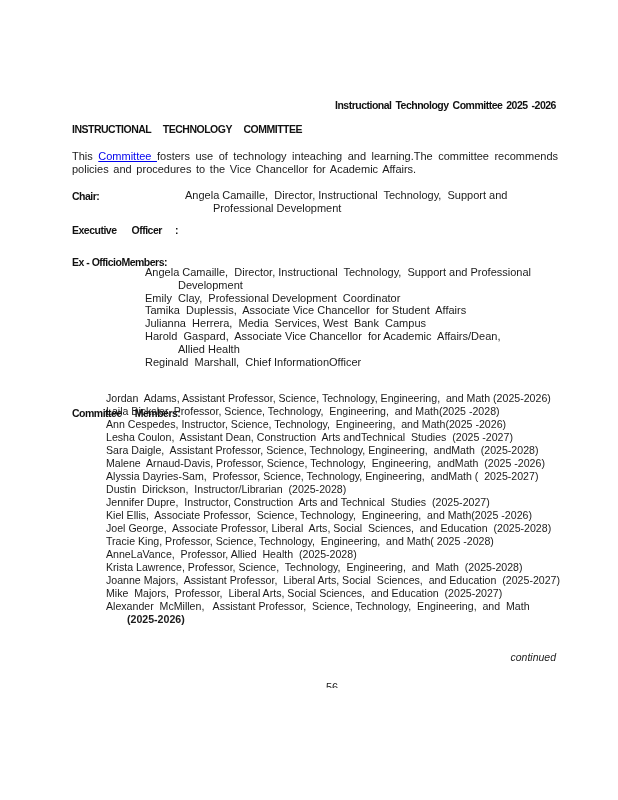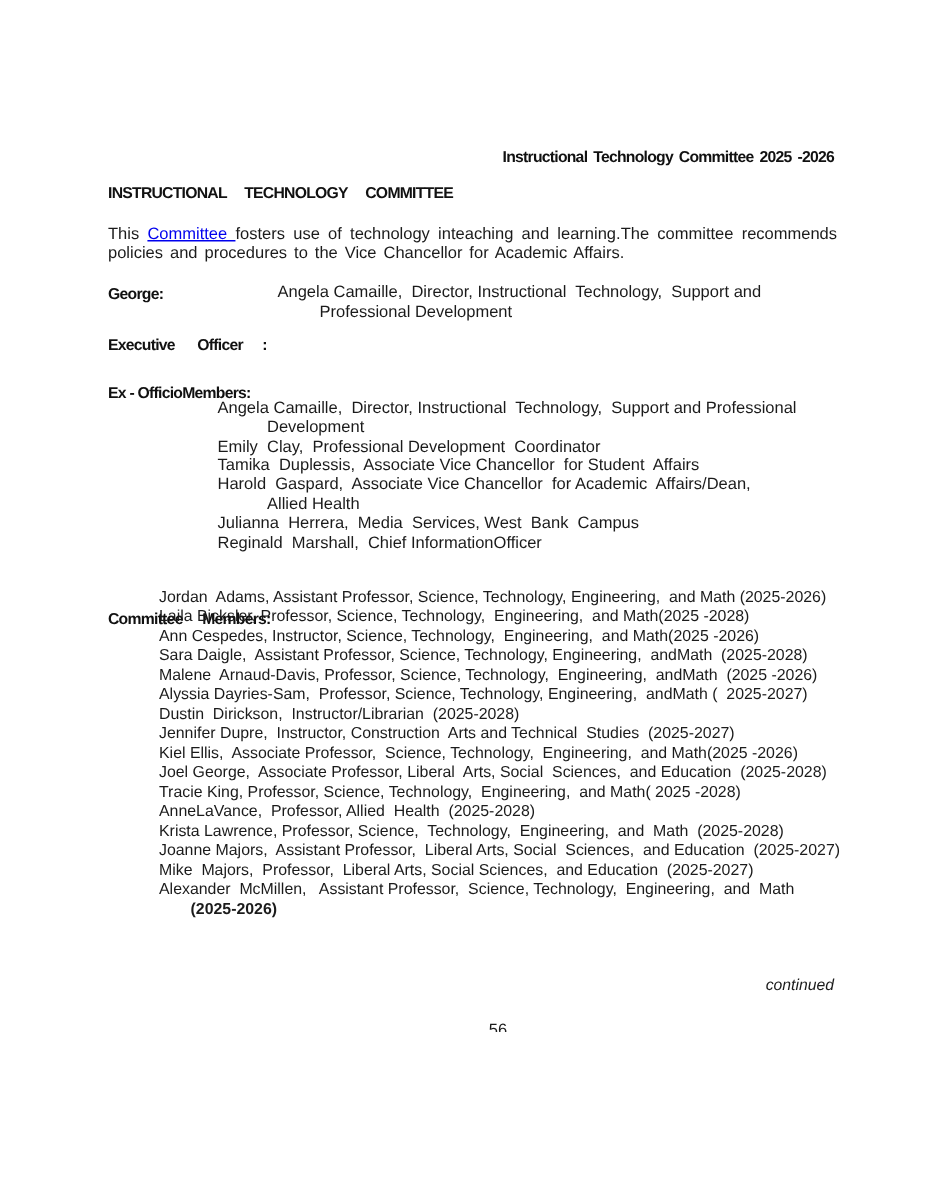--- a/index.html
+++ b/index.html
@@ -42,21 +42,21 @@
 
   <span>INSTRUCTIONAL</span>
       <span>TECHNOLOGY</span>
       <span>COMMITTEE</span>
     </div>
 
   <div class="abs intro" style="left:72px; top:150px; width:486px;">
     <span>This </span><a class="doclink" style="color: rgb(0, 0, 238);">Committee </a><span>fosters use of technology inteaching and learning.The committee recommends policies and procedures to the Vice Chancellor for Academic Affairs.</span>
   </div>
 
-  <div class="abs lbl" style="left:72px; top:190px;">George:</div>
+  <div class="abs lbl" style="left:72px; top:190px;">Chair:</div>
   <div class="abs valblock" style="left:185px; top:189px;">
     <div class="pre">Angela Camaille,  Director, Instructional  Technology,  Support and</div>
     <div class="pre" style="padding-left:28px;">Professional Development</div>
   </div>
 
   <div class="abs lbl" style="left:72px; top:224px;">
     <span>Executive</span><span style="margin-left:15px;">Officer</span><span style="margin-left:13px;">:</span>
   </div>
 
   <div class="abs lbl" style="left:72px; top:256px;">Ex - OfficioMembers:</div>
@@ -71,27 +71,27 @@
         <div class="pre l1">Emily  Clay,  Professional Development  Coordinator</div>
 
       </div>
 
       <div class="exo-item">
         <div class="pre l1">Tamika  Duplessis,  Associate Vice Chancellor  for Student  Affairs</div>
 
       </div>
 
       <div class="exo-item">
-        <div class="pre l1">Harold  Gaspard,  Associate Vice Chancellor  for Academic  Affairs/Dean,</div>
-        <div class="pre l2">Allied Health</div>
+        <div class="pre l1">Julianna  Herrera,  Media  Services, West  Bank  Campus</div>
+
       </div>
 
       <div class="exo-item">
-        <div class="pre l1">Julianna  Herrera,  Media  Services, West  Bank  Campus</div>
-
+        <div class="pre l1">Harold  Gaspard,  Associate Vice Chancellor  for Academic  Affairs/Dean,</div>
+        <div class="pre l2">Allied Health</div>
       </div>
 
       <div class="exo-item">
         <div class="pre l1">Reginald  Marshall,  Chief InformationOfficer</div>
 
       </div>
     </div>
 
   <div class="abs lbl" style="left:72px; top:407px;">
     <span>Committee</span><span style="margin-left:13px;">Members:</span>
@@ -106,20 +106,24 @@
       <div class="mem-item">
         <div class="pre l1">Laila Bicksler, Professor, Science, Technology,  Engineering,  and Math(2025 -2028)</div>
 
       </div>
 
       <div class="mem-item">
         <div class="pre l1">Ann Cespedes, Instructor, Science, Technology,  Engineering,  and Math(2025 -2026)</div>
 
       </div>
 
+      <div class="mem-item">
+        <div class="pre l1">Lesha Coulon,  Assistant Dean, Construction  Arts andTechnical  Studies  (2025 -2027)</div>
+
+      </div>
 
       <div class="mem-item">
         <div class="pre l1">Sara Daigle,  Assistant Professor, Science, Technology, Engineering,  andMath  (2025-2028)</div>
 
       </div>
 
       <div class="mem-item">
         <div class="pre l1">Malene  Arnaud-Davis, Professor, Science, Technology,  Engineering,  andMath  (2025 -2026)</div>
 
       </div>

